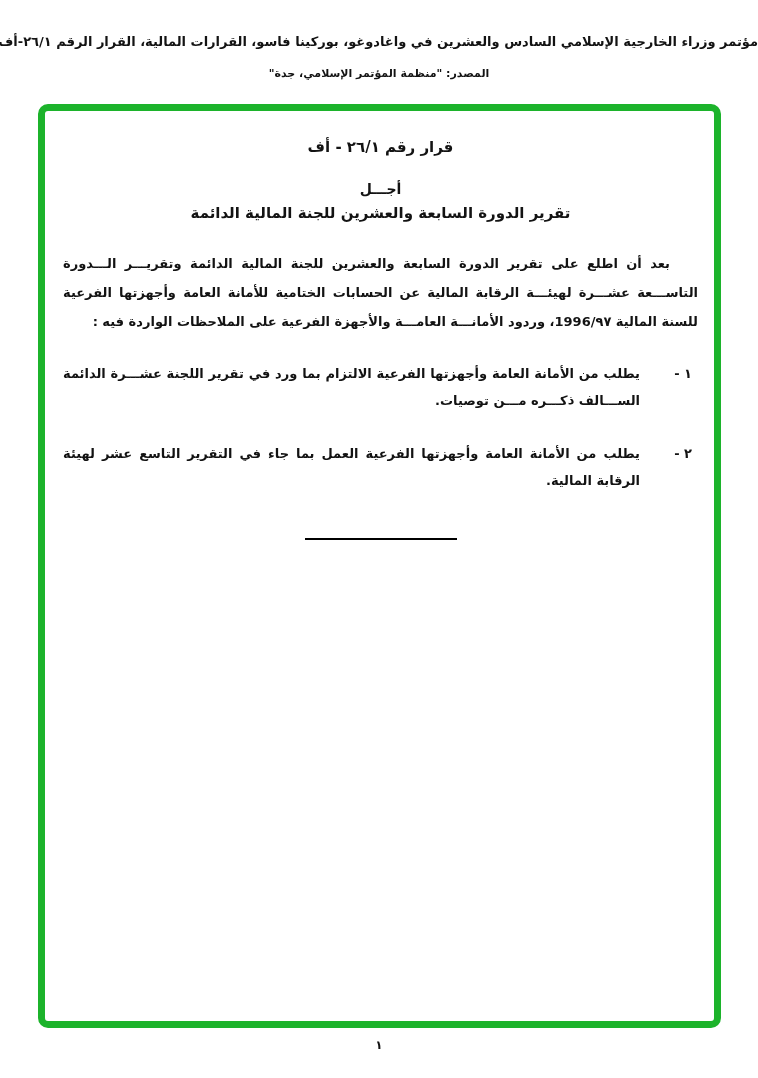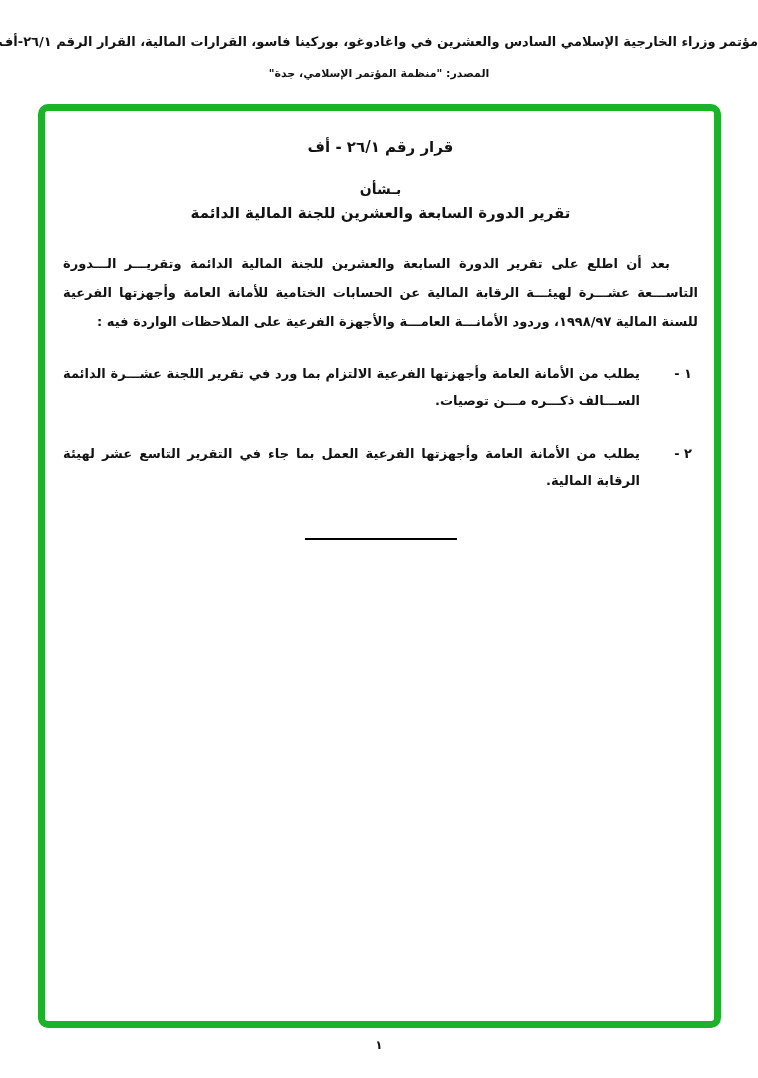--- a/index.html
+++ b/index.html
@@ -94,26 +94,26 @@
 
   <div class="hdr1">مؤتمر وزراء الخارجية الإسلامي السادس والعشرين في واغادوغو، بوركينا فاسو، القرارات المالية، القرار الرقم ٢٦/١-أف</div>
 
   <div class="hdr2">المصدر:  "منظمة المؤتمر الإسلامي، جدة"</div>
 
   <div class="green-box">
     <div class="box-content">
 
       <div class="title title-1">قرار رقم ٢٦/١ - أف</div>
 
-      <div class="title title-2">بـشأن</div>
+      <div class="title title-2">أجـــل</div>
 
       <div class="title title-3">تقرير الدورة السابعة والعشرين للجنة المالية الدائمة</div>
 
 
-      <div class="para para-2">بعد أن اطلع على تقرير الدورة السابعة والعشرين للجنة المالية الدائمة وتقريـــر الـــدورة التاســـعة عشـــرة لهيئـــة الرقابة المالية عن الحسابات الختامية للأمانة العامة وأجهزتها الفرعية للسنة المالية ١٩٩٨/٩٧، وردود الأمانـــة العامـــة والأجهزة الفرعية على الملاحظات الواردة فيه :</div>
+      <div class="para para-2">بعد أن اطلع على تقرير الدورة السابعة والعشرين للجنة المالية الدائمة وتقريـــر الـــدورة التاســـعة عشـــرة لهيئـــة الرقابة المالية عن الحسابات الختامية للأمانة العامة وأجهزتها الفرعية للسنة المالية 1996/٩٧، وردود الأمانـــة العامـــة والأجهزة الفرعية على الملاحظات الواردة فيه :</div>
 
       <div class="item item-1">
         <span class="item-num">١ -</span>
         <div class="item-body">يطلب من الأمانة العامة وأجهزتها الفرعية الالتزام بما ورد في تقرير اللجنة عشـــرة الدائمة الســـالف ذكـــره مـــن توصيات.</div>
       </div>
 
       <div class="item item-2">
         <span class="item-num">٢ -</span>
         <div class="item-body">يطلب من الأمانة العامة وأجهزتها الفرعية العمل بما جاء في التقرير التاسع عشر لهيئة الرقابة المالية.</div>
       </div>

